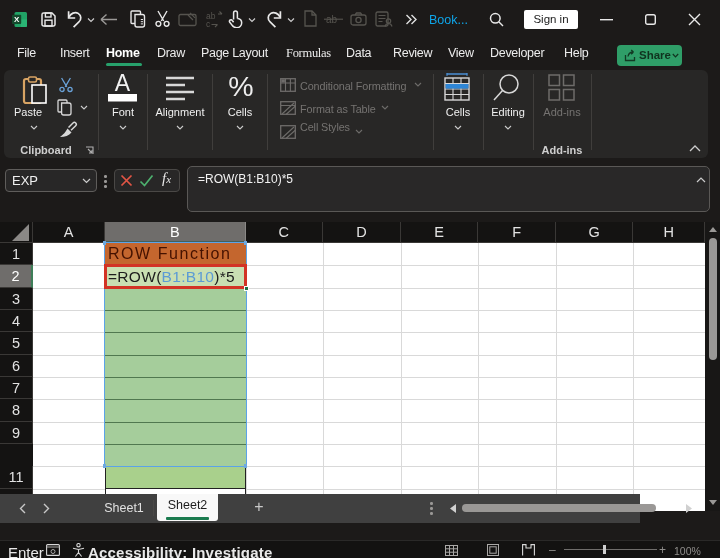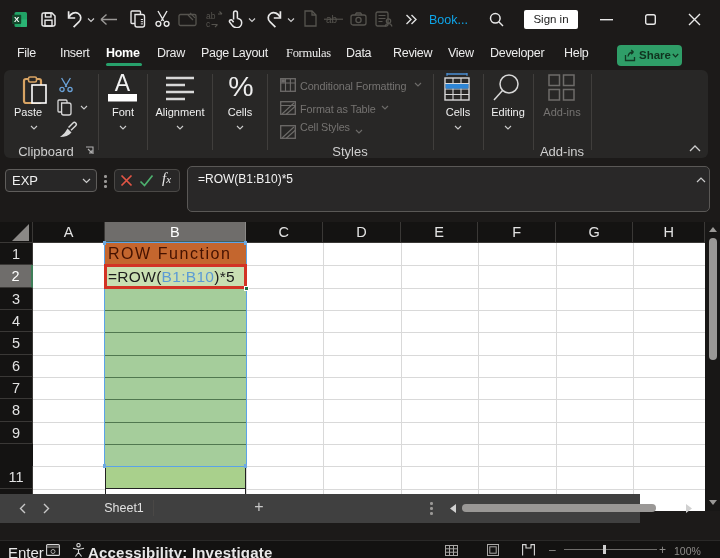--- a/index.html
+++ b/index.html
@@ -14,21 +14,21 @@
 .tbtxt { position:absolute; color:#0ea5e9; font-size:12px; }
 
 
 #menubar { position:absolute; left:0; top:38px; width:720px; height:30px; }
 .menu { position:absolute; top:8px; color:#ececec; font-size:12.5px; letter-spacing:-0.3px; }
 
 
 #ribbon { position:absolute; left:0; top:68px; width:720px; height:94px; }
 #ribbonpanel { position:absolute; left:4px; top:2px; width:704px; height:88px; background:#282726; border-radius:6px; }
 .rsep { position:absolute; top:6px; height:76px; width:1px; background:#403e3c; }
-.rlabel { position:absolute; color:#cfcfcf; font-size:13px; margin-top:-2px; }
+.rlabel { position:absolute; color:#cfcfcf; font-size:11px; margin-top:-2px;font-weight:bold; }
 .rbtnlabel { position:absolute; color:#f0f0f0; font-size:11px; }
 .gray { color:#757371 !important; }
 .chev { position:absolute; width:8px; height:5px; }
 
 
 #fbar { position:absolute; left:0; top:162px; width:720px; height:60px; background:#1c1a19; }
 #namebox { position:absolute; left:5px; top:7px; width:92px; height:23px; background:#282727; border:1px solid #5f5d5b; border-radius:4px; color:#f0f0f0; font-size:13px; line-height:21px; padding-left:6px; }
 #cancelbox { position:absolute; left:114px; top:7px; width:66px; height:23px; background:#282727; border:1px solid #4a4846; border-radius:4px; }
 #finput { position:absolute; left:187px; top:4px; width:523px; height:46px; background:#292828; border:1px solid #5a5856; border-radius:5px; color:#f2f2f2; font-size:12px; line-height:24px; padding-left:10px; }
 
@@ -268,21 +268,20 @@
         <path d="M1 1 L4 4 L7 1" fill="none" stroke="#6e6c6a" stroke-width="1.1"></path>
       </svg>
 <svg class="abs" style="left:280px;top:57px" width="16" height="14" viewBox="0 0 16 14">
   <rect x="0.7" y="0.7" width="14.6" height="12.6" fill="none" stroke="#6e6c6a" stroke-width="1.3"></rect>
   <path d="M2 13 L14 2 M6 13.5 L15.5 5" stroke="#6e6c6a" stroke-width="1.1"></path>
 </svg>
 <div class="rbtnlabel gray" style="left:300px;top:53px;font-size:10.8px;letter-spacing:-0.1px;">Cell Styles</div>
 <svg class="chev" style="left:355px;top:61px" viewBox="0 0 8 5">
         <path d="M1 1 L4 4 L7 1" fill="none" stroke="#6e6c6a" stroke-width="1.1"></path>
       </svg>
-<div class="rlabel" style="left:267px;top:78px;width:166px;text-align:center;">Styles</div>
 
 <svg class="abs" style="left:444px;top:5px" width="26" height="29" viewBox="0 0 26 29">
   <path d="M3 1 H23 M3 0 V2.8 M23 0 V2.8" stroke="#4a8fd4" stroke-width="1.3"></path>
   <rect x="1" y="5" width="24" height="22" fill="none" stroke="#d8d8d8" stroke-width="1.4"></rect>
   <path d="M1 10.5 H25 M1 16 H25 M1 21.5 H25 M9 5 V27 M17 5 V27" stroke="#d8d8d8" stroke-width="1.1"></path>
   <rect x="1.6" y="11" width="22.8" height="4.6" fill="#2e86d6"></rect>
 </svg>
 <div class="rbtnlabel" style="left:433px;top:38px;width:50px;text-align:center;">Cells</div>
 <svg class="chev" style="left:454px;top:57px" viewBox="0 0 8 5">
         <path d="M1 1 L4 4 L7 1" fill="none" stroke="#cccccc" stroke-width="1.1"></path>
@@ -411,20 +410,24 @@
 
 <div id="tabbar">
   <svg class="abs" style="left:19px;top:9px" width="7" height="11" viewBox="0 0 7 11">
         <path d="M6 1 L1.5 5.5 L6 10" fill="none" stroke="#c8c8c8" stroke-width="1.4"></path>
       </svg>
   <svg class="abs" style="left:43px;top:9px" width="7" height="11" viewBox="0 0 7 11">
         <path d="M1 1 L5.5 5.5 L1 10" fill="none" stroke="#c8c8c8" stroke-width="1.4"></path>
       </svg>
   <div class="abs" style="left:96px;top:7px;width:56px;color:#e0e0e0;font-size:12.5px;text-align:center;">Sheet1</div>
   <div class="abs" style="left:153px;top:6px;width:1px;height:16px;background:#4a4846;"></div>
+  <div class="abs" style="left:157px;top:0;width:61px;height:27px;background:#f8f8f8;border-radius:0 0 3px 3px;">
+    <div class="abs" style="left:0;top:4px;width:61px;color:#1c1c1c;font-size:12.5px;text-align:center;">Sheet2</div>
+    <div class="abs" style="left:9px;top:23px;width:43px;height:2.6px;background:#1a7b4f;border-radius:1px;"></div>
+  </div>
   <div class="abs" style="left:250px;top:4px;width:18px;height:18px;color:#c8c8c8;font-size:16px;text-align:center;line-height:18px;">+</div>
   <div class="abs" style="left:430px;top:8px;width:3px;height:13px;">
     <div style="width:2.5px;height:2.5px;border-radius:50%;background:#9a9896;margin-bottom:2.5px;"></div>
     <div style="width:2.5px;height:2.5px;border-radius:50%;background:#9a9896;margin-bottom:2.5px;"></div>
     <div style="width:2.5px;height:2.5px;border-radius:50%;background:#9a9896;"></div>
   </div>
   <svg class="abs" style="left:450px;top:10px" width="6" height="9" viewBox="0 0 6 9">
         <path d="M6 0 L0 4.5 L6 9 Z" fill="#d0d0d0"></path>
       </svg>
   <div class="abs" style="left:462px;top:10px;width:194px;height:8px;background:#9a9896;border-radius:4px;"></div>

